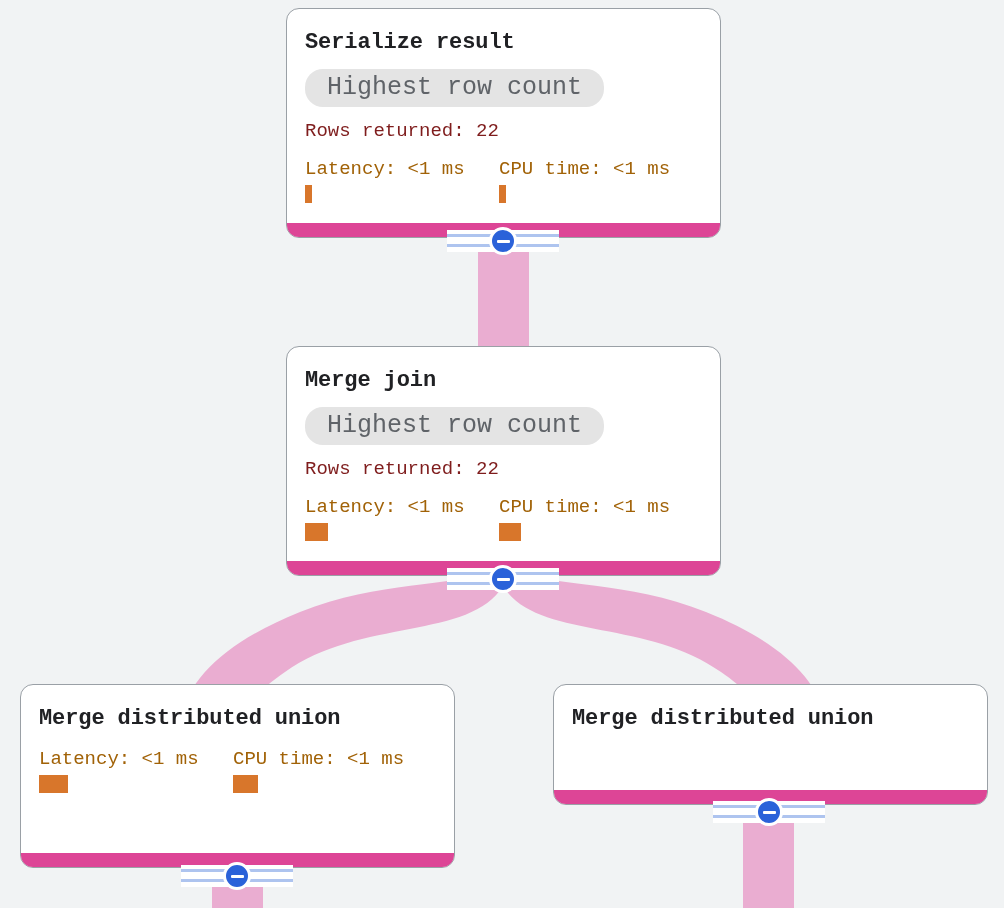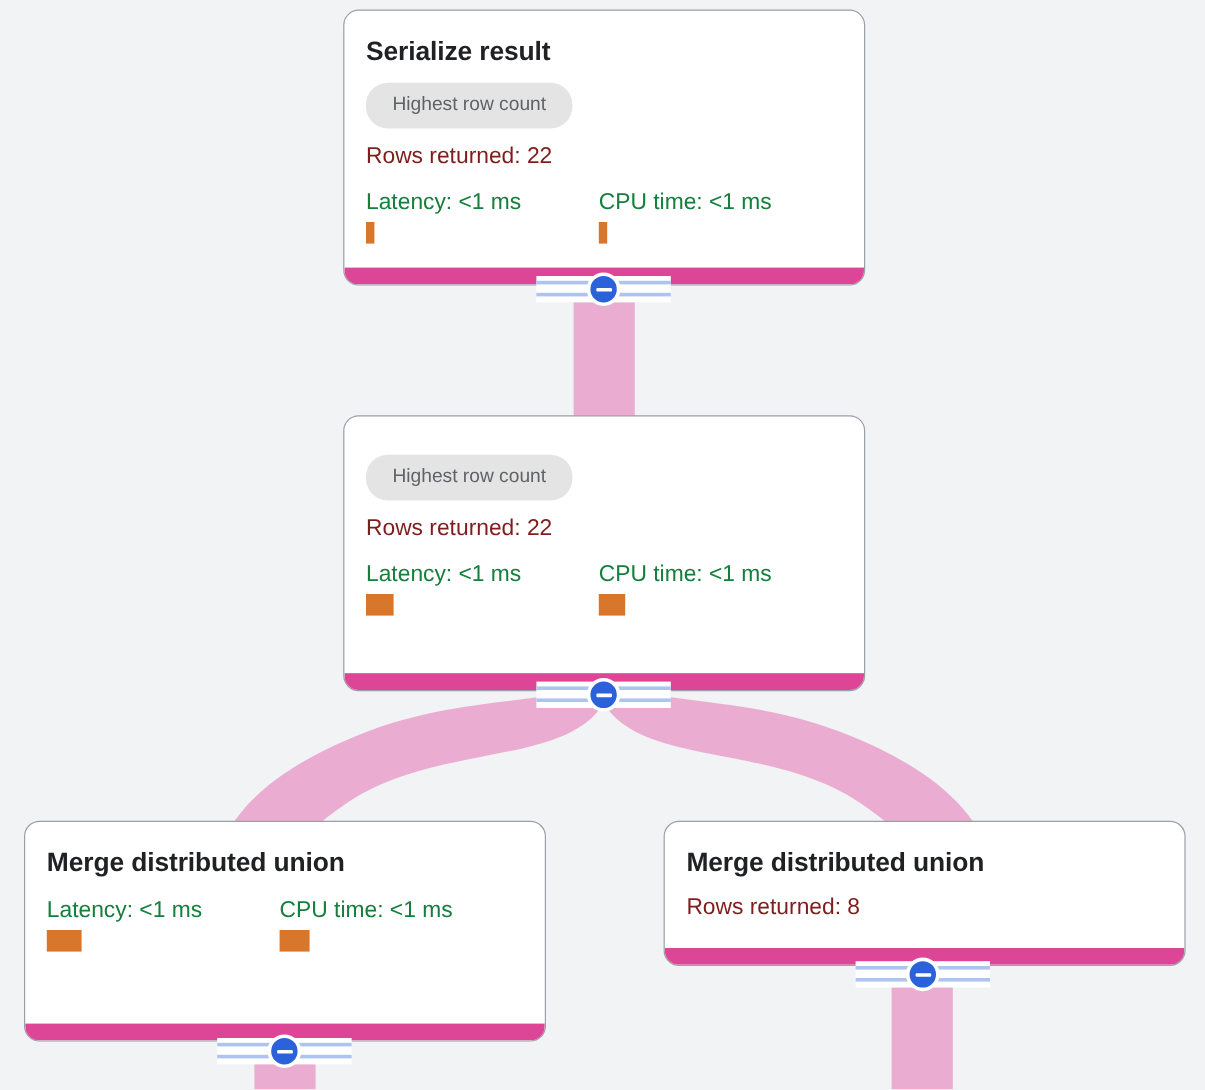--- a/index.html
+++ b/index.html
@@ -34,36 +34,37 @@
   .node {
     position: absolute;
     box-sizing: border-box;
     background: #ffffff;
     border: 1px solid #9aa0a6;
     border-radius: 13px;
     overflow: hidden;
   }
   .node-body {
     padding: 20px 14px 0 18px;
+    font-family: Liberation Mono, monospace;
   }
   .node-title {
     font-size: 22px;
     line-height: 28px;
     font-weight: 700;
     color: #202124;
     letter-spacing: -0.1px;
     white-space: nowrap;
   }
   .chip {
     display: inline-block;
     margin-top: 12px;
     padding: 7px 22px;
     background: #e4e4e4;
     border-radius: 18px;
-    font-size: 16px;
+    font-size: 25px;
     line-height: 24px;
     color: #5f6368;
     white-space: nowrap;
   }
   .rows {
     margin-top: 12px;
     font-size: 19px;
     line-height: 24px;
     color: #7f1d1d;
     white-space: nowrap;
@@ -71,21 +72,21 @@
   .metrics {
     margin-top: 14px;
     display: flex;
   }
   .metric {
     display: block;
   }
   .metric-label {
     font-size: 19px;
     line-height: 24px;
-    color: #15803d;
+    color: #a16207;
     white-space: nowrap;
   }
   .metric-bar {
     margin-top: 4px;
     height: 18px;
     background: #d8762b;
   }
   .node-footer {
     position: absolute;
     left: 0;
@@ -196,20 +197,21 @@
   <div class="toggle" style="left:503px; top:241px;">
     <span class="rail">
       <i class="l1"></i>
         <i class="l2"></i>
     </span>
     <span class="knob"></span>
   </div>
 
   <div class="node" style="left:286px; top:346px; width:435px; height:230px;">
     <div class="node-body">
+      <div class="node-title">Merge join</div>
       <div class="chip">Highest row count</div>
       <div class="rows">Rows returned: 22</div>
       <div class="metrics">
         <div class="metric" style="width:194px;">
           <div class="metric-label">Latency: &lt;1 ms</div>
           <div class="metric-bar" style="width:23px;"></div>
         </div>
         <div class="metric">
           <div class="metric-label">CPU time: &lt;1 ms</div>
           <div class="metric-bar" style="width:22px;"></div>
@@ -248,21 +250,20 @@
     <span class="rail">
       <i class="l1"></i>
         <i class="l2"></i>
     </span>
     <span class="knob"></span>
   </div>
 
   <div class="node" style="left:553px; top:684px; width:435px; height:121px;">
     <div class="node-body">
       <div class="node-title">Merge distributed union</div>
-      <div class="rows">Rows returned: 8</div>
     </div>
     <div class="node-footer"></div>
   </div>
 
   <div class="toggle" style="left:769px; top:812px;">
     <span class="rail">
       <i class="l1"></i>
         <i class="l2"></i>
     </span>
     <span class="knob"></span>

